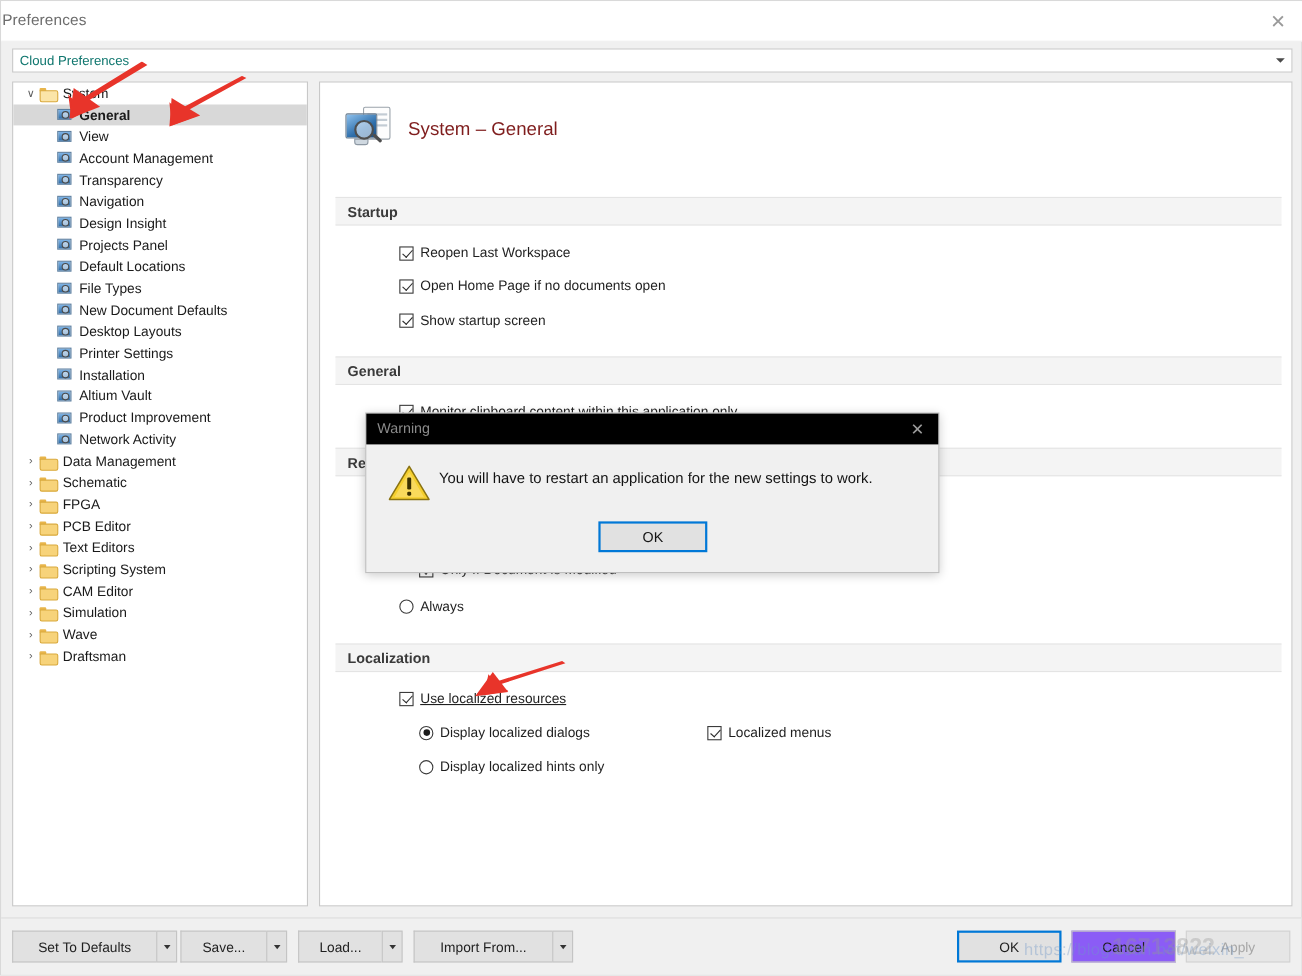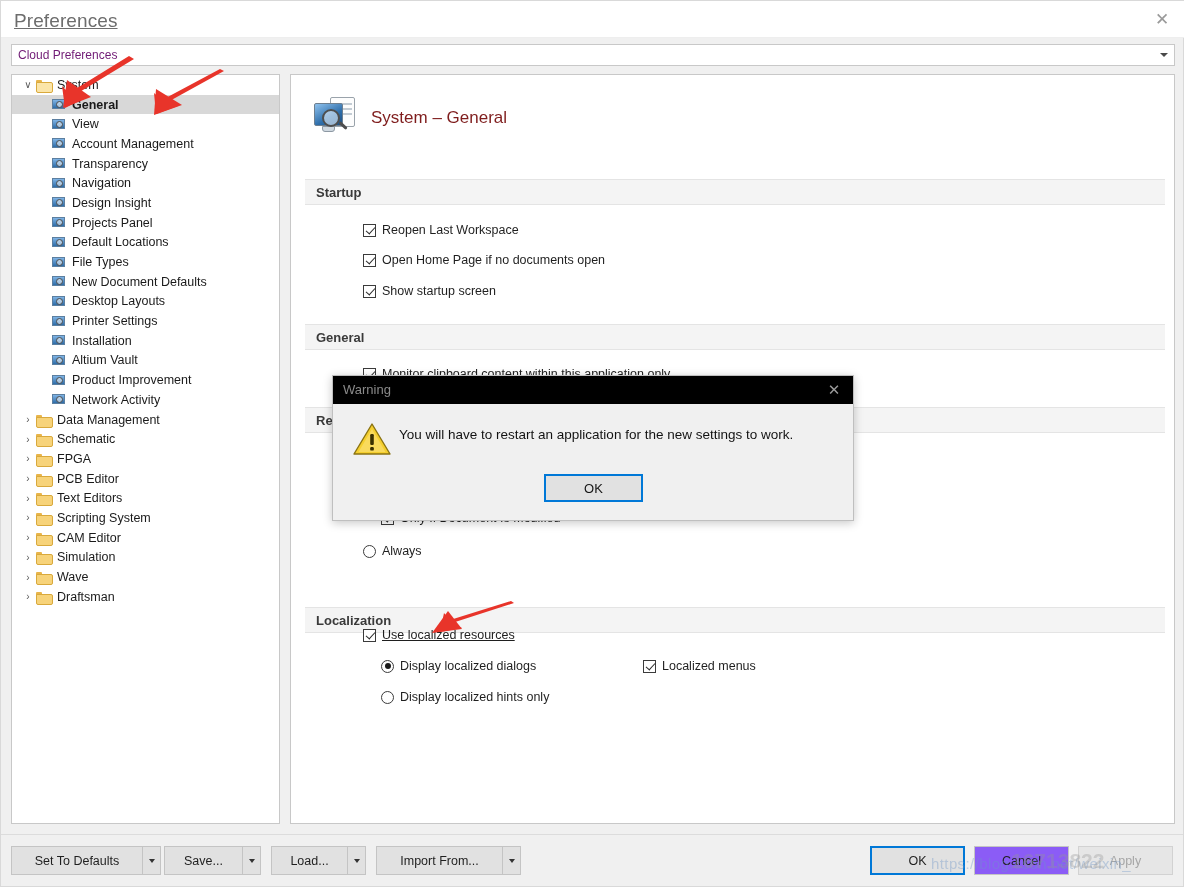--- a/index.html
+++ b/index.html
@@ -19,43 +19,42 @@
   }
 
   
   .titlebar {
     position: absolute; top: 0; left: 0;
     width: 1184px; height: 37px;
     background: #ffffff;
     border-bottom: 1px solid #eeeeee;
   }
   .titlebar .title {
-    position: absolute; left: 13px; top: 9px;
-    font-size: 19px; color: #6d6d6d;
+    position: absolute; left: 1px; top: 9px;
+    font-size: 14px; color: #6d6d6d;
     letter-spacing: .1px;
-    text-decoration: underline;
   }
   .titlebar .close {
     position: absolute; right: 0px; top: 0px;
     width: 46px; height: 36px;
     display: flex; align-items: center; justify-content: center;
     color: #9a9a9a; font-size: 17px;
     cursor: pointer;
   }
 
   
   .topselect {
     position: absolute; left: 10px; top: 43px;
     width: 1164px; height: 22px;
     background: #ffffff;
     border: 1px solid #c8c8c8;
   }
   .topselect .val {
     position: absolute; left: 6px; top: 3px;
-    font-size: 12px; color: #701a75;
+    font-size: 12px; color: #0f766e;
   }
   .topselect .arrow {
     position: absolute; right: 6px; top: 8px;
     width: 0; height: 0;
     border-left: 4px solid transparent;
     border-right: 4px solid transparent;
     border-top: 4px solid #4a4a4a;
   }
 
   
@@ -579,21 +578,21 @@
     </div>
     <div class="opt" style="left:58px; top:436px">
       <span class="cb on"></span>
       <span>Only If Document Is Modified</span>
     </div>
     <div class="opt" style="left:40px; top:469px">
       <span class="rb"></span>
       <span>Always</span>
     </div>
 
-    <div class="sect" style="top:532px">
+    <div class="sect" style="top:510px">
       <span>Localization</span>
     </div>
     <div class="opt" style="left:40px; top:553px">
       <span class="cb on"></span>
       <span class="u">Use localized resources</span>
     </div>
     <div class="opt" style="left:58px; top:584px">
       <span class="rb on"></span>
       <span>Display localized dialogs</span>
     </div>

